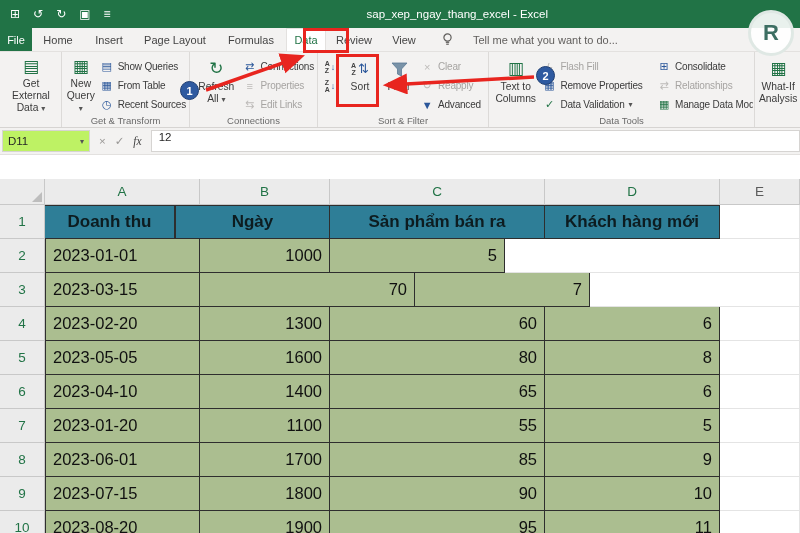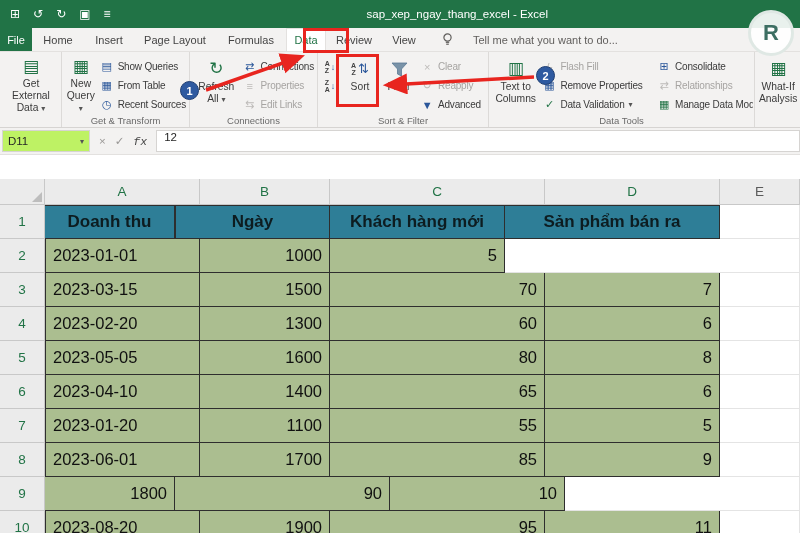--- a/index.html
+++ b/index.html
@@ -39,21 +39,21 @@
   .azbtn{display:flex;align-items:center;justify-content:center;gap:1px;height:16px}
   .azletters{display:flex;flex-direction:column;font-size:7px;line-height:7px;font-weight:bold;color:#444}
   .azletters i{font-style:normal}
   .azarr{font-size:9px;color:#2b579a}
   .sorticon{gap:2px}
 
   
   .fxbar{height:27px;background:#F3F2F1;display:flex;align-items:stretch;border-bottom:1px solid #E3E1DF;padding:2px 0 2px 2px;font-size:11.5px}
   .namebox{width:88px;background:#bef264;border:1px solid #D6D4D2;display:flex;align-items:center;justify-content:space-between;padding:0 5px}
   .fxbtns{display:flex;align-items:center;gap:9px;padding:0 9px;color:#9a9896}
-  .fxsym{font-family:Liberation Mono, monospace;font-style:italic;color:#444}
+  .fxsym{font-family:Liberation Serif, serif;font-style:italic;color:#444}
   .fxinput{flex:1;background:#fff;border:1px solid #D6D4D2;display:flex;padding:0 7px}
 
   
   .gap{height:24px;background:#fff}
   .sheet{background:#fff}
   .colhdrs{display:flex;height:26px}
   .corner{width:45px;min-width:45px;background:#EBEBEB;border-right:1px solid #C8C8C8;border-bottom:1px solid #C8C8C8;position:relative}
   .corner:after{content:"";position:absolute;right:2px;bottom:2px;border-left:10px solid transparent;border-bottom:10px solid #BDBDBD}
   .colhdr{display:flex;align-items:center;justify-content:center;background:#EBEBEB;border-right:1px solid #C8C8C8;border-bottom:1px solid #C8C8C8;font-size:13.5px;color:#217346}
   .colhdr.plain{color:#5a5a5a}
@@ -282,36 +282,35 @@
       <div class="colhdr wB">B</div>
       <div class="colhdr wC">C</div>
       <div class="colhdr wD">D</div>
       <div class="colhdr wE plain">E</div>
     </div>
 
     <div class="grow hrow">
       <div class="rowhdr">1</div>
       <div class="cell wB">Doanh thu</div>
       <div class="cell wA bl">Ngày</div>
+      <div class="cell wC">Sản phẩm bán ra</div>
       <div class="cell wD">Khách hàng mới</div>
-      <div class="cell wC">Sản phẩm bán ra</div>
       <div class="cellE wE"></div>
     </div>
 
     <div class="grow">
       <div class="rowhdr">2</div>
       <div class="cell wA bl left">2023-01-01</div>
       <div class="cell wB right">1000</div>
       <div class="cell wD right">5</div>
       <div class="cellE wE"></div>
     </div>
     <div class="grow">
       <div class="rowhdr">3</div>
       <div class="cell wA bl left">2023-03-15</div>
-      <div class="cell wB right">1500</div>
       <div class="cell wC right">70</div>
       <div class="cell wD right">7</div>
       <div class="cellE wE"></div>
     </div>
     <div class="grow">
       <div class="rowhdr">4</div>
       <div class="cell wA bl left">2023-02-20</div>
       <div class="cell wB right">1300</div>
       <div class="cell wC right">60</div>
       <div class="cell wD right">6</div>
@@ -344,20 +343,21 @@
     <div class="grow">
       <div class="rowhdr">8</div>
       <div class="cell wA bl left">2023-06-01</div>
       <div class="cell wB right">1700</div>
       <div class="cell wC right">85</div>
       <div class="cell wD right">9</div>
       <div class="cellE wE"></div>
     </div>
     <div class="grow">
       <div class="rowhdr">9</div>
+      <div class="cell wA bl left">2023-07-15</div>
       <div class="cell wB right">1800</div>
       <div class="cell wC right">90</div>
       <div class="cell wD right">10</div>
       <div class="cellE wE"></div>
     </div>
     <div class="grow">
       <div class="rowhdr">10</div>
       <div class="cell wA bl left">2023-08-20</div>
       <div class="cell wB right">1900</div>
       <div class="cell wC right">95</div>

